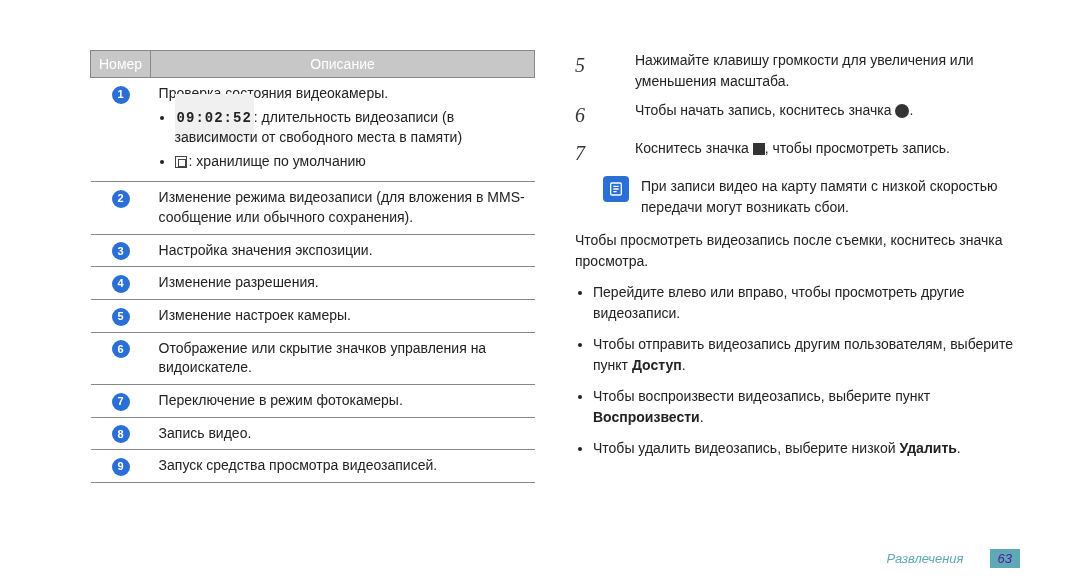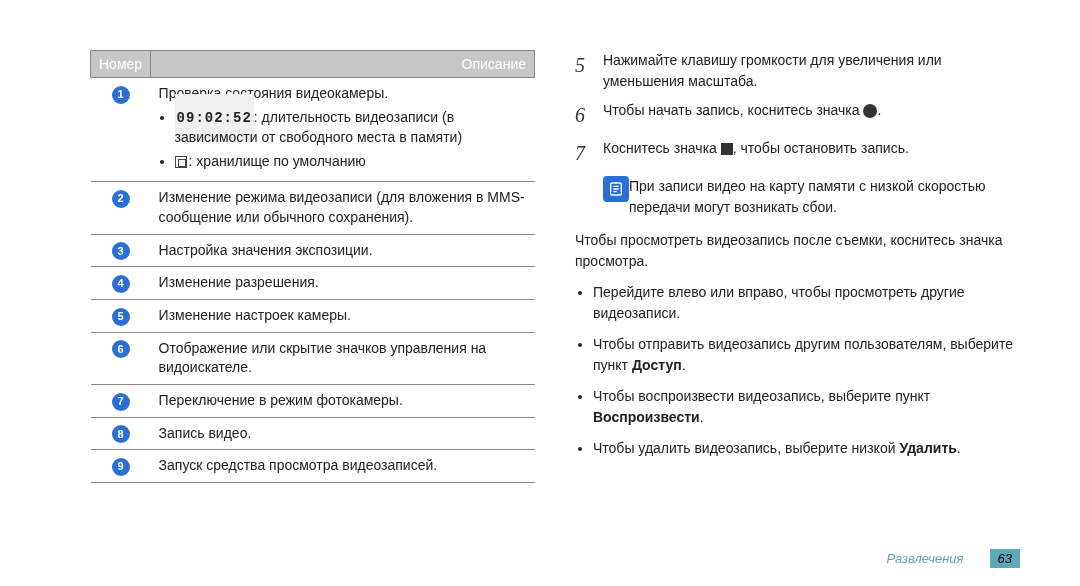--- a/index.html
+++ b/index.html
@@ -21,21 +21,21 @@
   .left-col, .right-col {
     flex: 1;
   }
   table.desc-table {
     width: 100%;
     border-collapse: collapse;
     font-size: 14px;
   }
   table.desc-table th {
     background: #c7c7c7;
-    text-align: right;
+    text-align: center;
     font-weight: normal;
     padding: 5px 8px;
     border: 1px solid #888;
     color: #fff;
   }
   table.desc-table td {
     border-top: 1px solid #888;
     border-bottom: 1px solid #888;
     padding: 6px 8px;
     vertical-align: top;
@@ -83,37 +83,37 @@
   .right-col { font-size: 14px; line-height: 1.5; }
   .step { display: flex; gap: 10px; margin-bottom: 8px; }
   .step-num {
     font-family: Georgia, serif;
     font-style: italic;
     font-size: 20px;
     color: #333;
     width: 18px;
     flex-shrink: 0;
   }
-  .step-text { flex: 1; }
+  .step-text { flex: 1; margin-left: 32px; }
   .record-circle {
     display: inline-block;
     width: 14px; height: 14px;
     background: #333;
     border-radius: 50%;
     vertical-align: middle;
   }
   .stop-square {
     display: inline-block;
     width: 12px; height: 12px;
     background: #333;
     vertical-align: middle;
   }
   .note-box {
     display: flex;
-    gap: 0;
+    gap: 12px;
     margin: 8px 0 12px 28px;
     align-items: flex-start;
   }
   .note-icon {
     width: 26px; height: 26px;
     background: #2a6fd6;
     border-radius: 4px;
     display: flex;
     align-items: center;
     justify-content: center;
@@ -130,21 +130,21 @@
     bottom: 18px;
     right: 60px;
     display: flex;
     align-items: center;
     gap: 26px;
     font-size: 13px;
   }
   .footer-cat { font-style: italic; color: #5fa8b8; }
   .footer-page {
     background: #5fa8b8;
-    color: #000000;
+    color: #4c1d95;
     padding: 2px 8px;
     font-style: italic;
   }
   .step6-sub { margin-left: 28px; margin-bottom: 8px; }
 </style>
 </head>
 <body>
 
 <div class="page">
   <div class="left-col">
@@ -211,21 +211,21 @@
     </div>
     <div class="step">
       <div class="step-num">6</div>
       <div class="step-text">
         <span>Чтобы начать запись, коснитесь значка </span><span class="record-circle"></span><span>.</span>
       </div>
     </div>
     <div class="step">
       <div class="step-num">7</div>
       <div class="step-text">
-        <span>Коснитесь значка </span><span class="stop-square"></span><span>, чтобы остановить запись.</span>
+        <span>Коснитесь значка </span><span class="stop-square"></span><span>, чтобы просмотреть запись.</span>
       </div>
     </div>
 
     <div class="note-box">
       <div class="note-icon">
         <svg viewBox="0 0 24 24" fill="none" stroke="#fff" stroke-width="2">
           <rect x="4" y="3" width="16" height="18" rx="2"></rect>
           <path d="M8 8h8M8 12h8M8 16h5"></path>
         </svg>
       </div>

